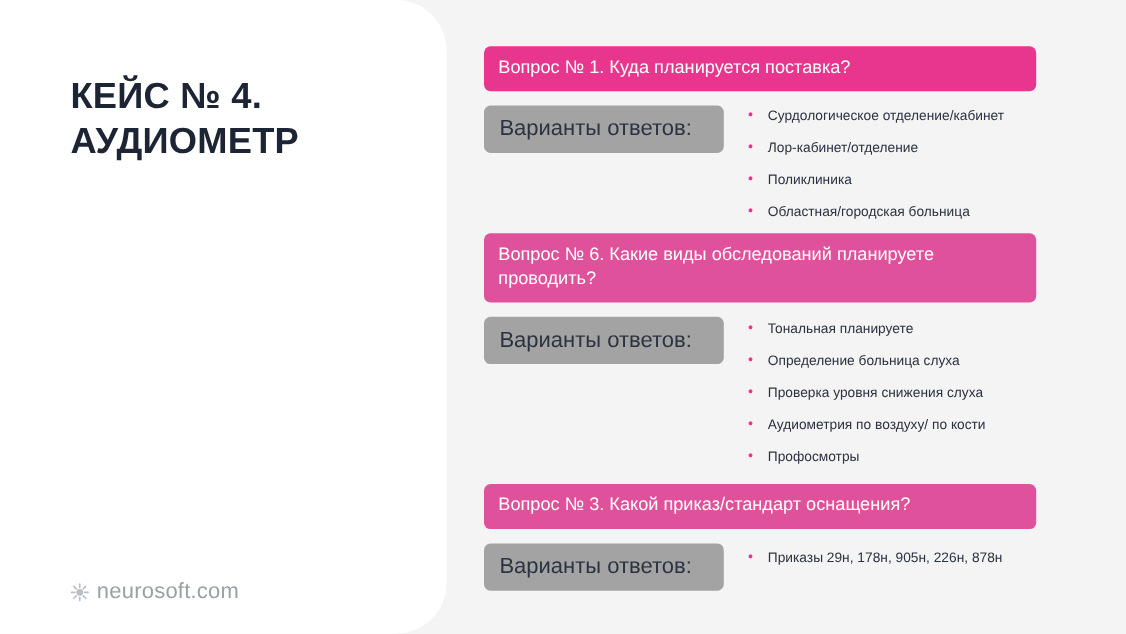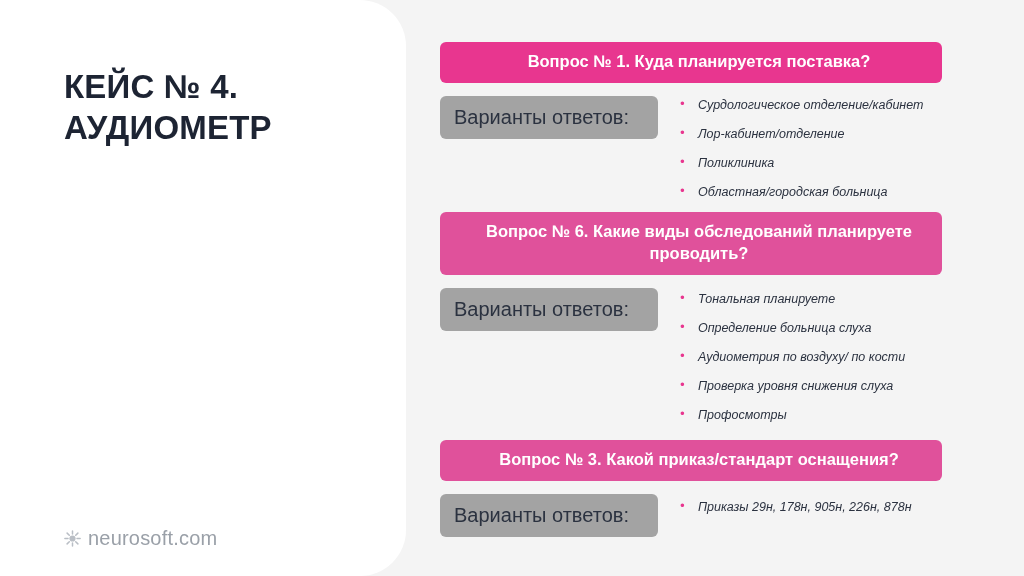--- a/index.html
+++ b/index.html
@@ -75,27 +75,26 @@
     width: 502px;
   }
   .block-1 { top: 42px; }
   .block-2 { top: 212px; }
   .block-3 { top: 440px; }
 
   .question-bar {
     background: #e8368f;
     color: #ffffff;
     border-radius: 6px;
-    padding: 9px 16px 10px 32px;
+    padding: 9px 16px 10px 13px;
     font-size: 16.5px;
     line-height: 1.32;
-    font-weight: bold;
+    font-weight: normal;
     box-sizing: border-box;
     width: 502px;
-    text-align: center;
   }
   .question-bar.soft { background: #e0519b; }
 
   .answers-row {
     position: relative;
     margin-top: 13px;
     display: flex;
     align-items: flex-start;
   }
 
@@ -117,21 +116,20 @@
     list-style: none;
     flex: 1 1 auto;
     padding-left: 22px;
     padding-top: 1px;
   }
 
   .answers-list li {
     position: relative;
     font-size: 12.5px;
     line-height: 1.28;
-    font-style: italic;
     color: #2b3240;
     padding-left: 18px;
     margin-bottom: 11px;
   }
   .answers-list li:last-child { margin-bottom: 0; }
 
   .answers-list li::before {
     content: "•";
     position: absolute;
     left: 0;
@@ -191,22 +189,22 @@
     </div>
   </div>
 
   <div class="block block-2">
     <div class="question-bar soft">Вопрос № 6. Какие виды обследований планируете проводить?</div>
     <div class="answers-row">
       <div class="answers-label">Варианты ответов:</div>
       <ul class="answers-list">
         <li>Тональная планируете</li>
         <li>Определение больница слуха</li>
+        <li>Проверка уровня снижения слуха</li>
         <li>Аудиометрия по воздуху/ по кости</li>
-        <li>Проверка уровня снижения слуха</li>
         <li>Профосмотры</li>
       </ul>
     </div>
   </div>
 
   <div class="block block-3">
     <div class="question-bar soft">Вопрос № 3. Какой приказ/стандарт оснащения?</div>
     <div class="answers-row">
       <div class="answers-label">Варианты ответов:</div>
       <ul class="answers-list">

